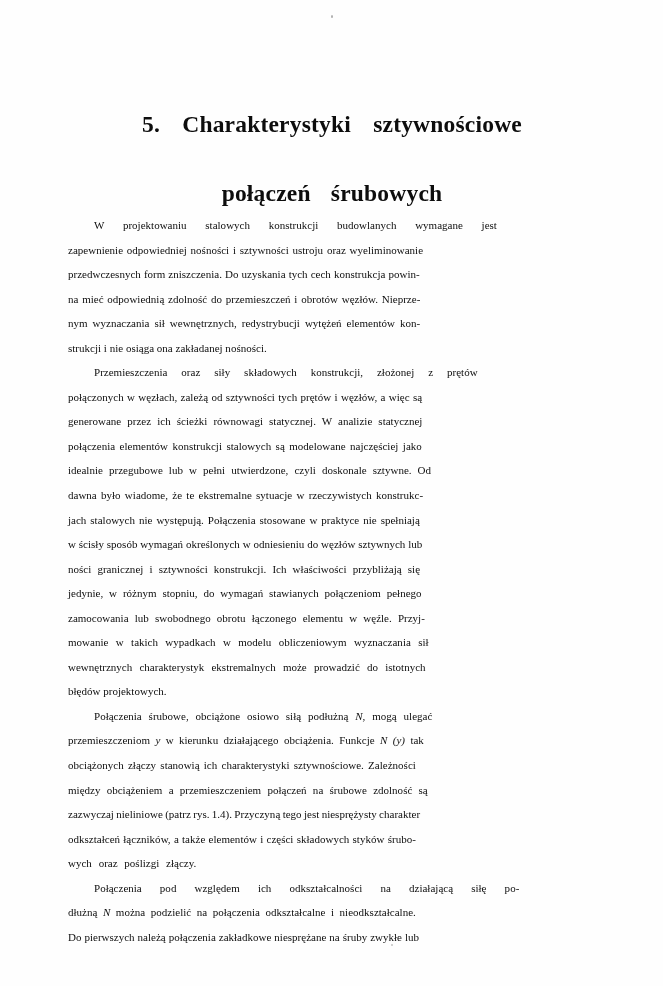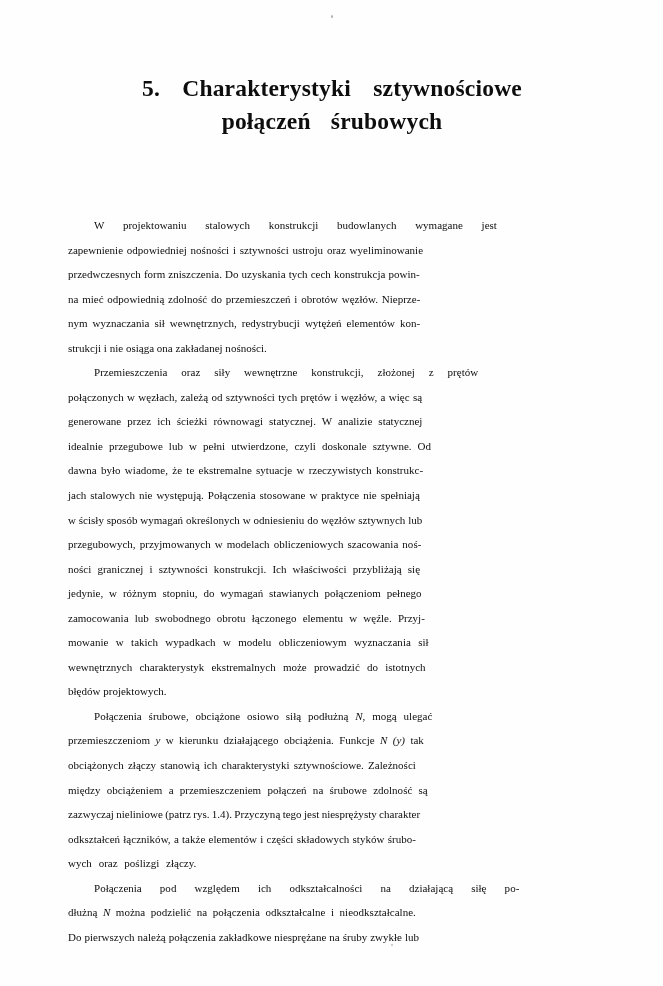--- a/index.html
+++ b/index.html
@@ -31,20 +31,21 @@
     width: 528px;
     text-align: center;
     font-weight: bold;
     font-size: 23.5px;
     line-height: 33px;
     letter-spacing: 0.2px;
   }
   .chapter-heading .hline {
     display: block;
     white-space: pre;
+    margin-top: 36px;
   }
   .chapter-heading .hline.l1 {
     word-spacing: 5px;
   }
   .chapter-heading .hline.l2 {
     word-spacing: 4px;
   }
 
   
   .body-block {
@@ -106,28 +107,28 @@
     <p class="para">
       <span class="tline" style="word-spacing:6.6px"><span class="indent"></span><span>W  projektowaniu  stalowych  konstrukcji  budowlanych  wymagane  jest</span></span>
       <span class="tline" style="word-spacing:1.0px">zapewnienie odpowiedniej nośności i sztywności ustroju oraz wyeliminowanie</span>
       <span class="tline" style="word-spacing:0.3px">przedwczesnych form zniszczenia. Do uzyskania tych cech konstrukcja powin-</span>
       <span class="tline" style="word-spacing:1.0px">na mieć odpowiednią zdolność do przemieszczeń i obrotów węzłów. Nieprze-</span>
       <span class="tline" style="word-spacing:2.2px">nym wyznaczania sił wewnętrznych, redystrybucji wytężeń elementów kon-</span>
       <span class="tline">strukcji i nie osiąga ona zakładanej nośności.</span>
     </p>
 
     <p class="para">
-      <span class="tline" style="word-spacing:4.2px"><span class="indent"></span><span>Przemieszczenia  oraz  siły  wewnętrzne  konstrukcji,  złożonej  z  prętów</span></span>
+      <span class="tline" style="word-spacing:4.2px"><span class="indent"></span><span>Przemieszczenia  oraz  siły  składowych  konstrukcji,  złożonej  z  prętów</span></span>
       <span class="tline" style="word-spacing:0.6px">połączonych w węzłach, zależą od sztywności tych prętów i węzłów, a więc są</span>
       <span class="tline" style="word-spacing:3.3px">generowane przez ich ścieżki równowagi statycznej. W analizie statycznej</span>
+      <span class="tline" style="word-spacing:1.7px">połączenia elementów konstrukcji stalowych są modelowane najczęściej jako</span>
       <span class="tline" style="word-spacing:3.3px">idealnie przegubowe lub w pełni utwierdzone, czyli doskonale sztywne. Od</span>
       <span class="tline" style="word-spacing:1.5px">dawna było wiadome, że te ekstremalne sytuacje w rzeczywistych konstrukc-</span>
       <span class="tline" style="word-spacing:1.2px">jach stalowych nie występują. Połączenia stosowane w praktyce nie spełniają</span>
       <span class="tline" style="word-spacing:0.1px">w ścisły sposób wymagań określonych w odniesieniu do węzłów sztywnych lub</span>
-      <span class="tline" style="word-spacing:1.3px">przegubowych, przyjmowanych w modelach obliczeniowych szacowania noś-</span>
       <span class="tline" style="word-spacing:3.4px">ności granicznej i sztywności konstrukcji. Ich właściwości przybliżają się</span>
       <span class="tline" style="word-spacing:3.1px">jedynie, w różnym stopniu, do wymagań stawianych połączeniom pełnego</span>
       <span class="tline" style="word-spacing:3.4px">zamocowania lub swobodnego obrotu łączonego elementu w węźle. Przyj-</span>
       <span class="tline" style="word-spacing:4.6px">mowanie w takich wypadkach w modelu obliczeniowym wyznaczania sił</span>
       <span class="tline" style="word-spacing:4.4px">wewnętrznych charakterystyk ekstremalnych może prowadzić do istotnych</span>
       <span class="tline">błędów projektowych.</span>
     </p>
 
     <p class="para">
       <span class="tline" style="word-spacing:4.1px"><span class="indent"></span><span>Połączenia śrubowe, obciążone osiowo siłą podłużną <span class="var">N</span>, mogą ulegać</span></span>

